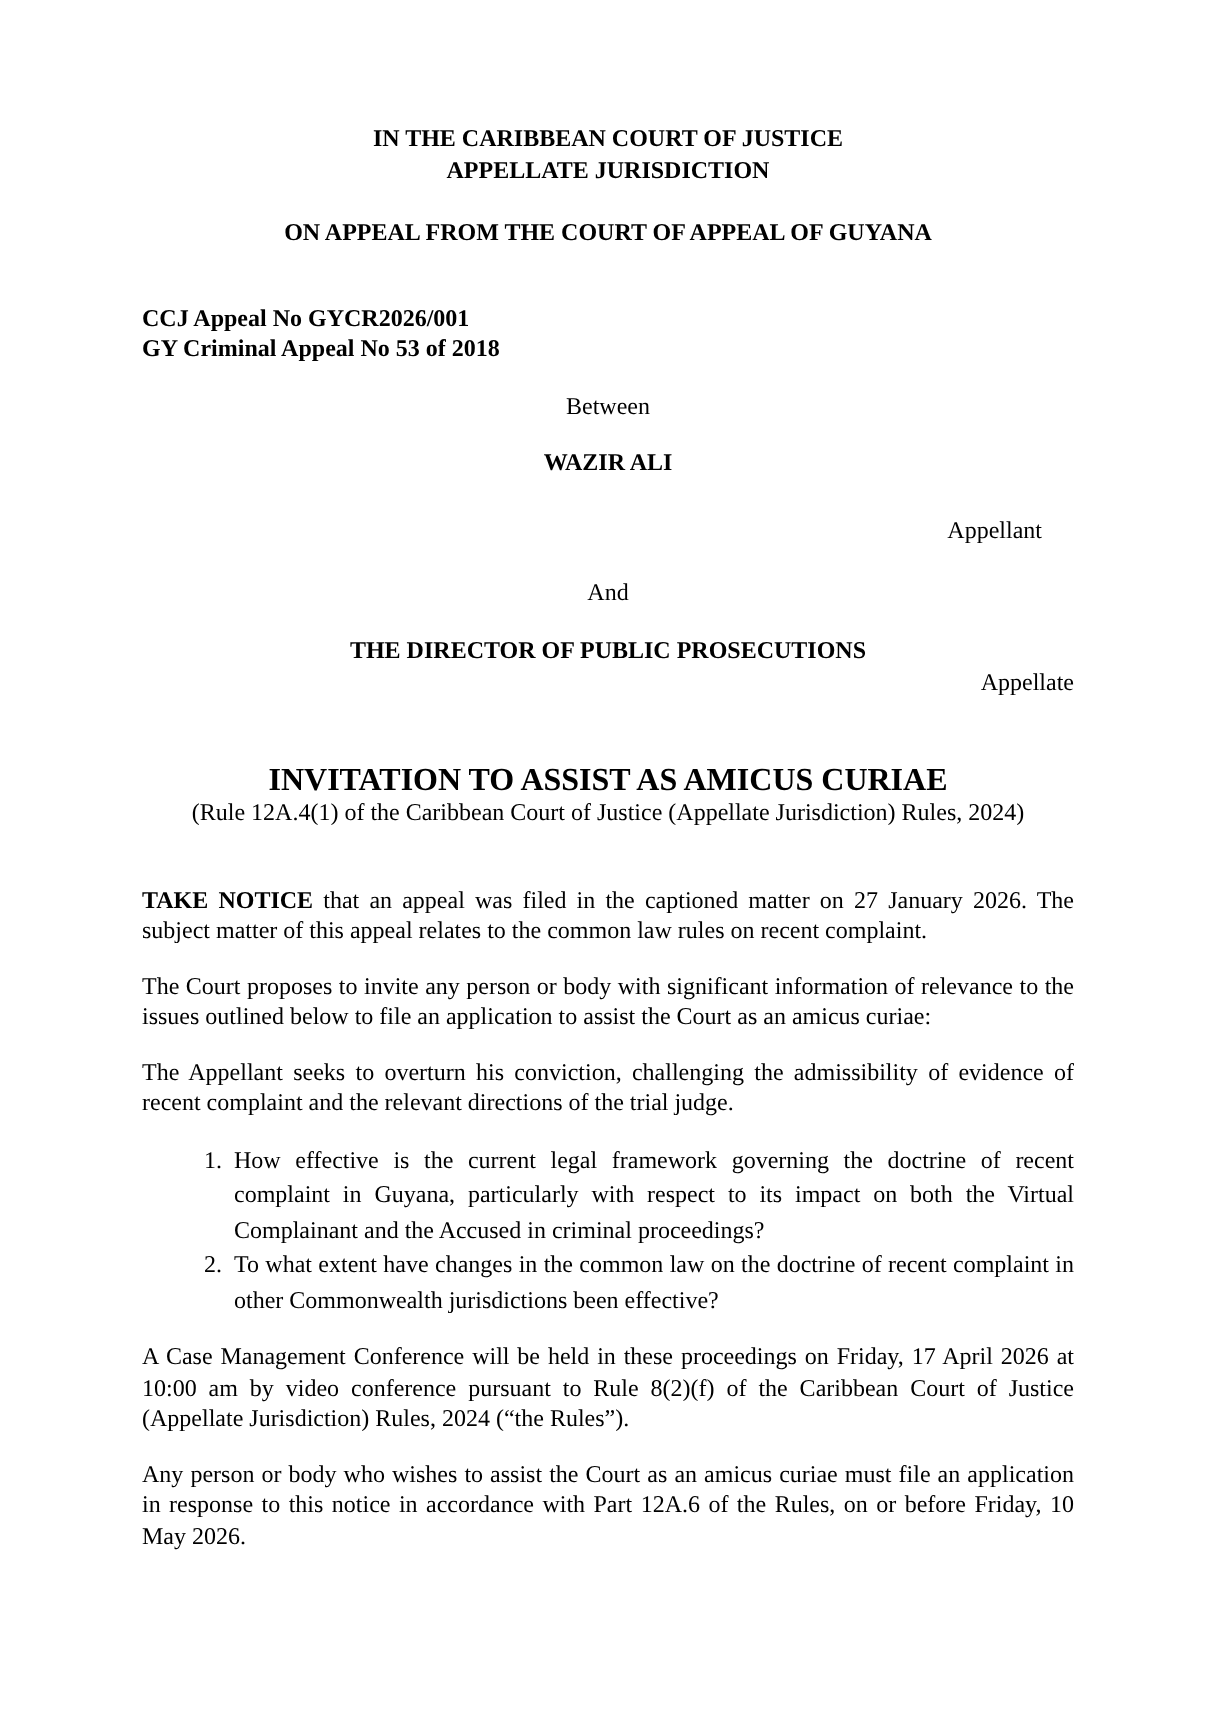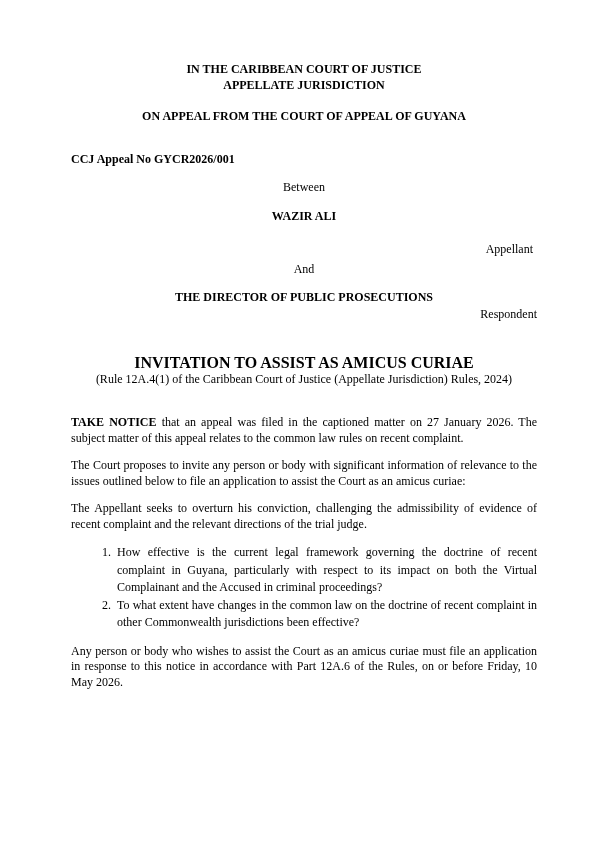--- a/index.html
+++ b/index.html
@@ -25,21 +25,21 @@
   .right   { text-align: right; }
   .bold    { font-weight: bold; }
   .justify { text-align: justify; }
 
   .court-heading { margin: 0 0 16px 0; }
   .appeal-from   { margin: 0 0 27px 0; }
   .case-numbers  { margin: 0 0 13px 0; }
 
   .between-label    { margin: 0 0 13px 0; }
   .appellant-name   { margin: 0 0 18px 0; font-family: Liberation Serif, serif; }
-  .appellant-role   { margin: 4px; }
+  .appellant-role   { margin: 16px; }
   .and-label        { margin: 0 0 13px 0; }
   .respondent-name  { margin: 0 0 1px 0; }
   .respondent-role  { margin: 0 0 33px 0; }
 
   .notice-title    { margin: 0; font-size: 16px; }
   .notice-subtitle { margin: 1px 0 28px 0; }
 
   p.body-para { margin: 0 0 12px 0; }
 
   ol.issues-list {
@@ -59,42 +59,44 @@
 
   <div class="court-heading">
     <div class="center bold">IN THE CARIBBEAN COURT OF JUSTICE</div>
     <div class="center bold">APPELLATE JURISDICTION</div>
   </div>
 
   <div class="appeal-from center bold">ON APPEAL FROM THE COURT OF APPEAL OF GUYANA</div>
 
   <div class="case-numbers">
     <div class="bold">CCJ Appeal No GYCR2026/001</div>
+    <div class="bold">GY Criminal Appeal No 53 of 2018</div>
   </div>
 
   <div class="between-label center">Between</div>
 
   <div class="appellant-name center bold">WAZIR ALI</div>
   <div class="appellant-role right">Appellant</div>
 
   <div class="and-label center">And</div>
 
   <div class="respondent-name center bold">THE DIRECTOR OF PUBLIC PROSECUTIONS</div>
-  <div class="respondent-role right">Respondent</div>
+  <div class="respondent-role right">Appellate</div>
 
   <div class="notice-title center bold">INVITATION TO ASSIST AS AMICUS CURIAE</div>
   <div class="notice-subtitle center">(Rule 12A.4(1) of the Caribbean Court of Justice (Appellate Jurisdiction) Rules, 2024)</div>
 
   <p class="body-para justify"><span class="bold">TAKE NOTICE</span><span> that an appeal was filed in the captioned matter on 27 January 2026. The subject matter of this appeal relates to the common law rules on recent complaint.</span></p>
 
   <p class="body-para justify">The Court proposes to invite any person or body with significant information of relevance to the issues outlined below to file an application to assist the Court as an amicus curiae:</p>
 
   <p class="body-para justify">The Appellant seeks to overturn his conviction, challenging the admissibility of evidence of recent complaint and the relevant directions of the trial judge.</p>
 
   <ol class="issues-list">
     <li>How effective is the current legal framework governing the doctrine of recent complaint in Guyana, particularly with respect to its impact on both the Virtual Complainant and the Accused in criminal proceedings?</li>
     <li>To what extent have changes in the common law on the doctrine of recent complaint in other Commonwealth jurisdictions been effective?</li>
   </ol>
 
+  <p class="body-para justify">A Case Management Conference will be held in these proceedings on Friday, 17 April 2026 at 10:00 am by video conference pursuant to Rule 8(2)(f) of the Caribbean Court of Justice (Appellate Jurisdiction) Rules, 2024 (“the Rules”).</p>
 
   <p class="body-para justify">Any person or body who wishes to assist the Court as an amicus curiae must file an application in response to this notice in accordance with Part 12A.6 of the Rules, on or before Friday, 10 May 2026.</p>
 
 </div>
 
 </body></html>

